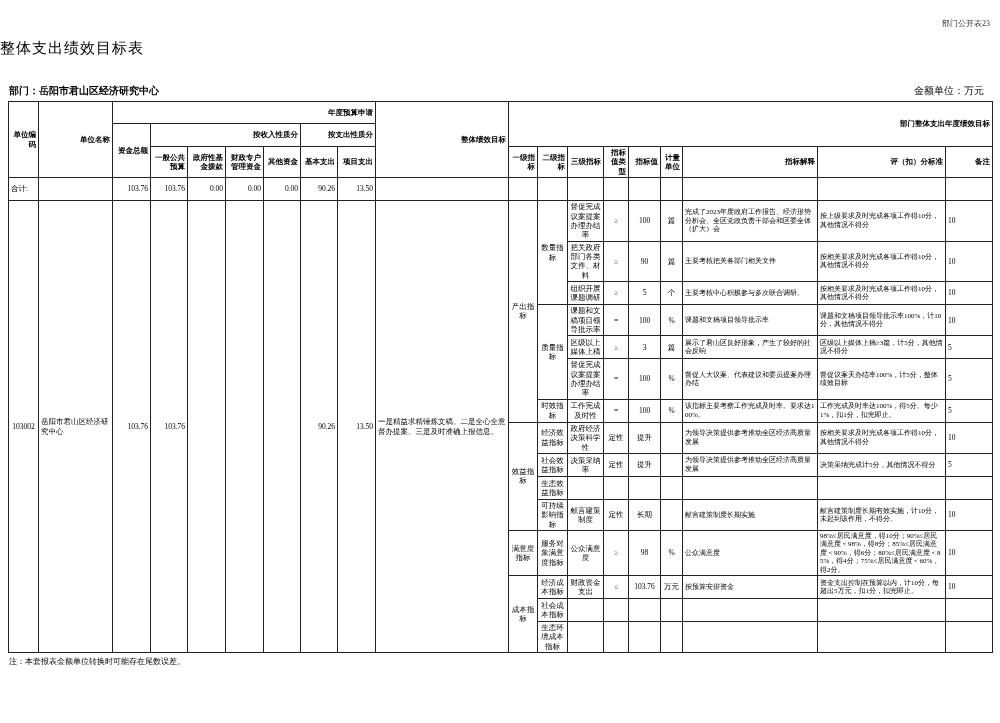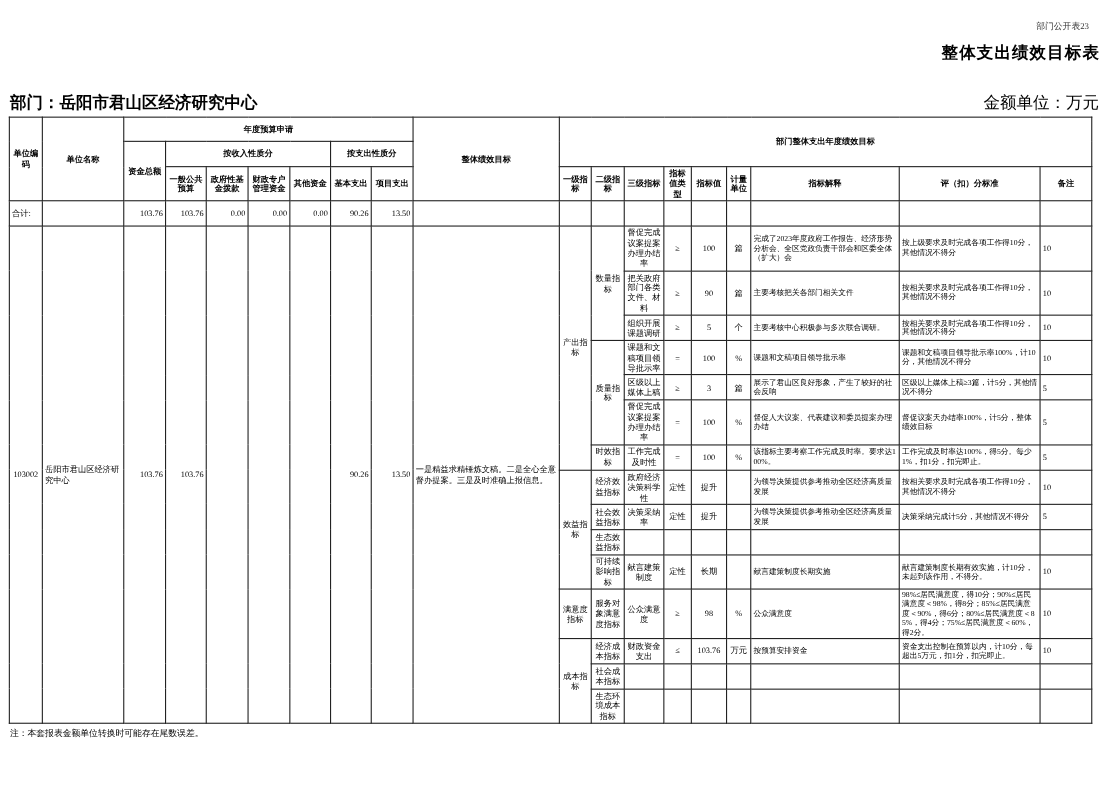--- a/index.html
+++ b/index.html
@@ -1,28 +1,28 @@
 <!DOCTYPE html>
 <html><head>
 <meta charset="utf-8">
 <style>
   html,body{margin:0;padding:0;background:#e8e8e8;}
   .page{position:relative;width:1000px;height:723px;margin:0 auto;background:#ffffff;
         font-family:"Liberation Serif",serif;color:#000;overflow:hidden;}
   .corner{text-align:right;padding:18px 10px 0 0;font-size:8px;color:#333;}
-  .title{text-align:right;margin-top:10px;font-size:15px;font-weight:bold;letter-spacing:1px;
-         font-family:"Liberation Sans",sans-serif;margin-left:16px;}
+  .title{text-align:left;margin-top:10px;font-size:15px;font-weight:normal;letter-spacing:1px;
+         font-family:"Liberation Sans",sans-serif;}
   .meta{display:flex;justify-content:space-between;align-items:flex-end;
-        margin:26px 1px 3px 9px;font-size:15px;}
+        margin:26px 16px 3px 9px;font-size:10px;}
   .meta .dept{font-weight:bold;}
   table{margin:2px 8px 0 8px;width:984px;border-collapse:collapse;table-layout:fixed;
         font-size:7.5px;line-height:1.25;}
   th,td{border:1px solid #222;padding:1px 2px;vertical-align:middle;word-break:break-all;
         overflow:hidden;}
-  th{font-weight:bold;text-align:center;}
+  th{font-weight:bold;text-align:right;}
   td{text-align:center;}
   td.l{text-align:left;}
   td.r{text-align:right;}
   .h1 th{height:19px;}
   .h2 th{height:20px;}
   .h3 th{height:27px;}
   .total-row td{height:14px;}
   #perf-body td{height:20px;}
   td.explain,td.scoring{font-size:7px;line-height:1.2;}
   .footnote{margin:3px 9px;font-size:8px;}

